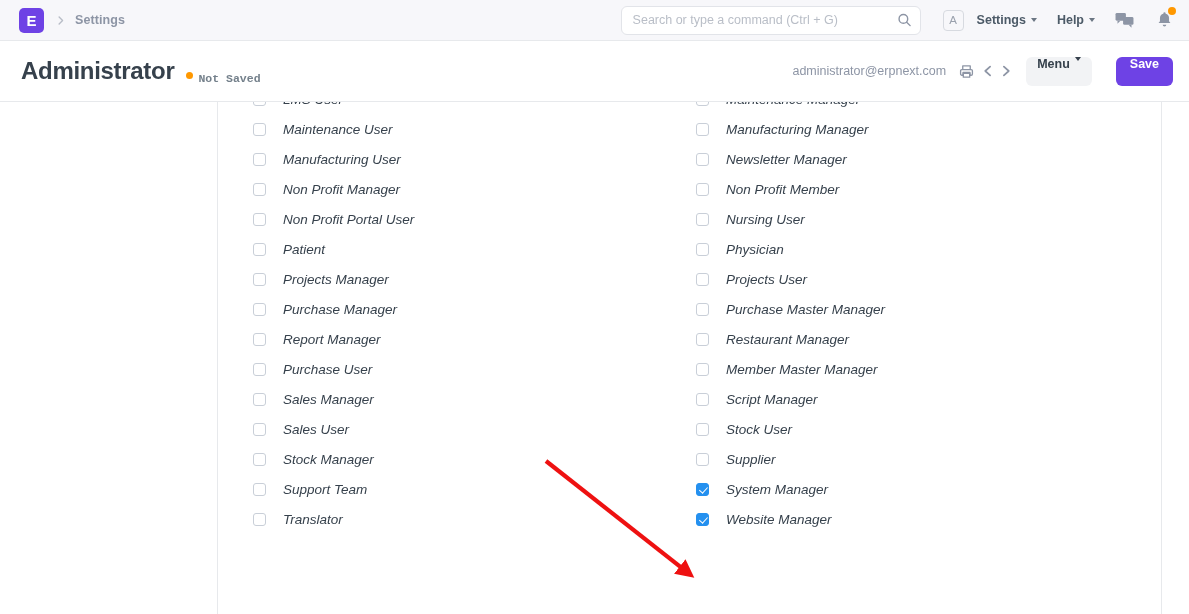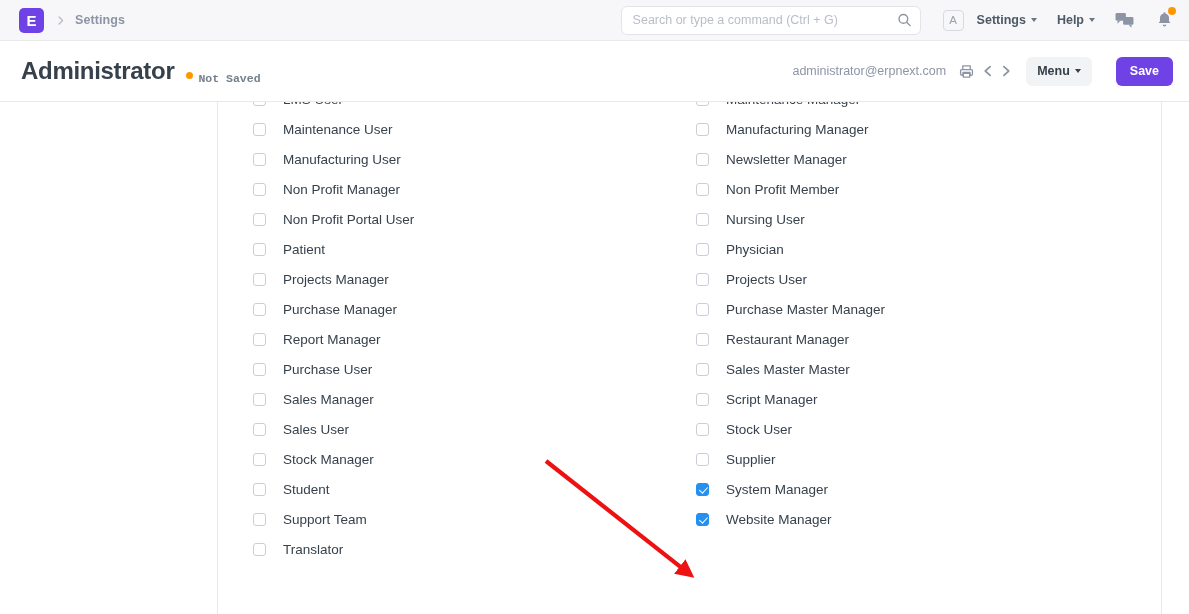--- a/index.html
+++ b/index.html
@@ -186,21 +186,21 @@
     margin-right: 8px;
   }
   .head-icon.chev { margin-right: 4px; }
   .btn {
     height: 29px;
     border-radius: 6px;
     font-size: 12.5px;
     font-weight: bold;
     font-family: "Liberation Sans", sans-serif;
     display: flex;
-    align-items: center;
+    align-items: flex-start;
     justify-content: center;
     cursor: pointer;
     border: none;
     white-space: nowrap;
   }
   .btn-default {
     background: #f2f3f5;
     color: #36414c;
     padding: 0 11px;
     margin-left: 10px;
@@ -213,20 +213,21 @@
   }
   .btn-default .caret { border-top-color: #36414c; }
 
   
   .page-body {
     position: absolute;
     top: 102px; left: 0;
     width: 1189px;
     height: 512px;
     background: #ffffff;
+    font-style: italic;
   }
   .side-rail {
     position: absolute;
     top: 0; left: 0;
     width: 218px;
     height: 512px;
     border-right: 1px solid #e7e9ec;
   }
   .right-rail {
     position: absolute;
@@ -452,24 +453,20 @@
           <div class="role-row">
             <span class="cbox"></span>
             <span class="role-label">Sales User</span>
           </div>
           <div class="role-row">
             <span class="cbox"></span>
             <span class="role-label">Stock Manager</span>
           </div>
           <div class="role-row">
             <span class="cbox"></span>
-            <span class="role-label">Student</span>
-          </div>
-          <div class="role-row">
-            <span class="cbox"></span>
             <span class="role-label">Support Team</span>
           </div>
           <div class="role-row">
             <span class="cbox"></span>
             <span class="role-label">Translator</span>
           </div>
         </div>
       <div class="role-col col-right">
           <div class="role-row">
             <span class="cbox"></span>
@@ -502,21 +499,21 @@
           <div class="role-row">
             <span class="cbox"></span>
             <span class="role-label">Purchase Master Manager</span>
           </div>
           <div class="role-row">
             <span class="cbox"></span>
             <span class="role-label">Restaurant Manager</span>
           </div>
           <div class="role-row">
             <span class="cbox"></span>
-            <span class="role-label">Sales Master Master</span>
+            <span class="role-label">Member Master Manager</span>
           </div>
           <div class="role-row">
             <span class="cbox"></span>
             <span class="role-label">Script Manager</span>
           </div>
           <div class="role-row">
             <span class="cbox"></span>
             <span class="role-label">Stock User</span>
           </div>
           <div class="role-row">

